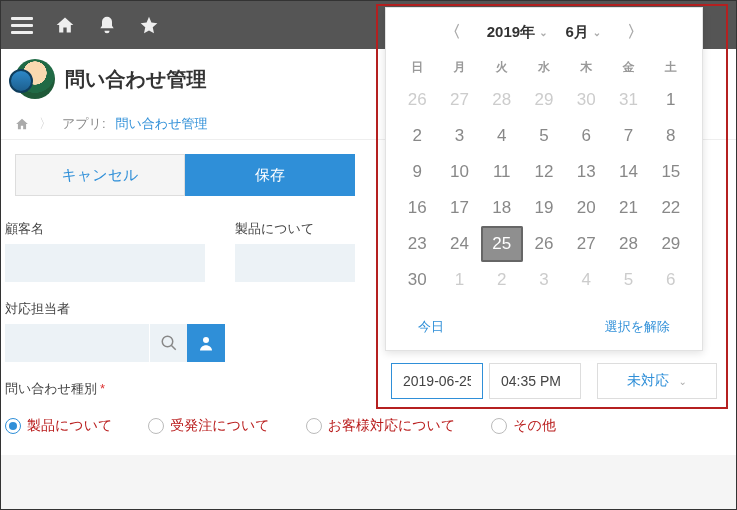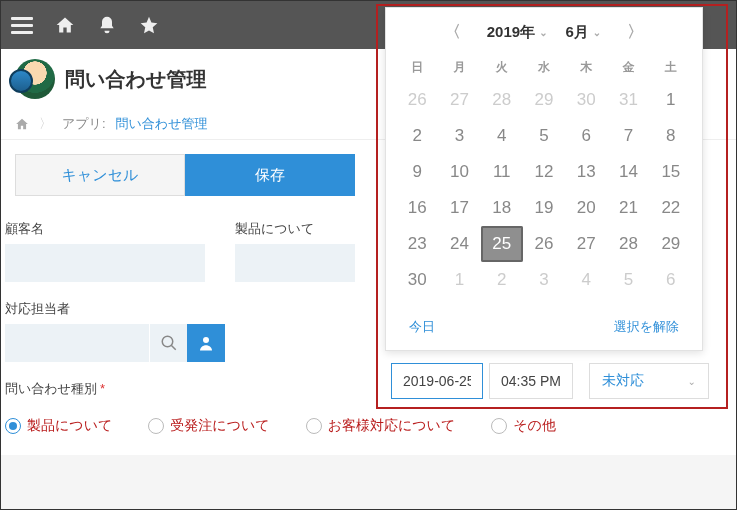--- a/index.html
+++ b/index.html
@@ -40,26 +40,26 @@
 .datepop{position:absolute;top:6px;left:384px;width:318px;background:#fff;border:1px solid #e2e2e2;box-shadow:0 2px 8px rgba(0,0,0,.12);z-index:10}
 .dphead{display:flex;align-items:center;justify-content:center;gap:18px;padding:14px 0 10px;font-size:15px;font-weight:bold;color:#333}
 .dphead .nav{color:#aaa;cursor:pointer;padding:0 8px;font-size:16px}
 .dphead .sel{display:flex;align-items:center;gap:4px;cursor:pointer}
 .chev{font-size:10px;color:#aaa}
 .dpgrid{display:grid;grid-template-columns:repeat(7,1fr);text-align:center;padding:0 10px 10px}
 .dow{font-size:12px;color:#999;padding:6px 0;font-weight:bold}
 .day{font-size:17px;color:#888;padding:8px 0;cursor:pointer}
 .day.out{color:#ccc}
 .day.sel{background:#8f8f8f;color:#fff;border-radius:2px;box-shadow:0 0 0 2px #666 inset}
-.dpfoot{display:flex;justify-content:space-between;padding:10px 23px 14px;font-size:13px}
+.dpfoot{display:flex;justify-content:space-between;padding:10px 32px 14px;font-size:13px}
 .dpfoot a{color:#2f8fd8;cursor:pointer}
 .dt-row{position:absolute;top:362px;left:390px;display:flex;gap:6px;align-items:center;z-index:5}
 .dtin{height:36px;border:1px solid #2f8fd8;background:#fff;padding:0 11px;font-size:14px;color:#444;width:92px;outline:none}
-.dtin.time{border-color:#ddd;width:84px}
-.status{height:36px;width:120px;border:1px solid #ddd;display:flex;align-items:center;justify-content:space-between;padding:0 12px;font-size:14px;color:#2f8fd8;background:#fff;cursor:pointer;margin-left:10px}
+.dtin.time{border-color:#ddd;width:92px}
+.status{height:36px;width:120px;border:1px solid #ddd;display:flex;align-items:center;justify-content:space-between;padding:0 29px;font-size:14px;color:#2f8fd8;background:#fff;cursor:pointer;margin-left:10px}
 svg{display:block}
 </style>
 </head>
 <body>
 
 <div class="topbar">
   <div class="hamburger">
       <span></span>
       <span></span>
       <span></span>

